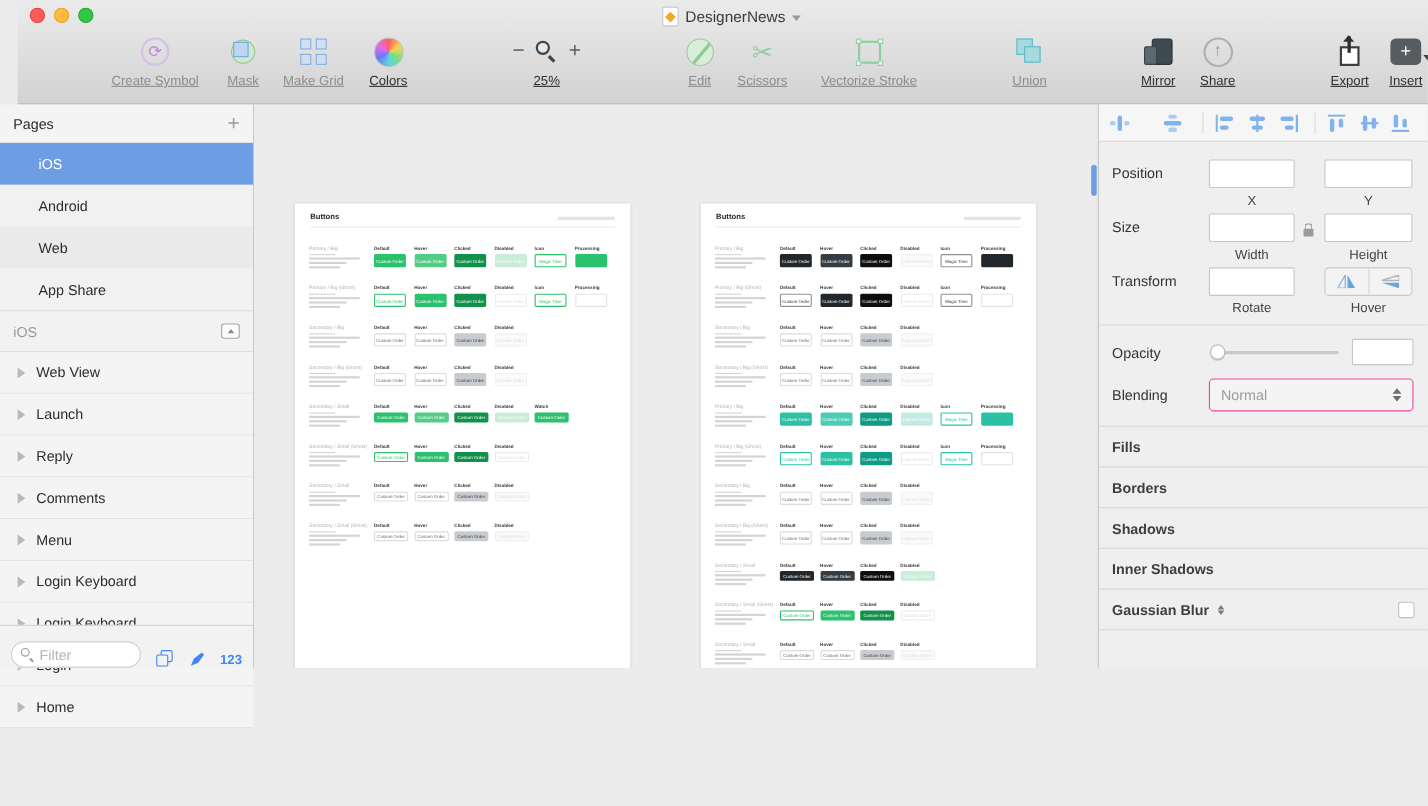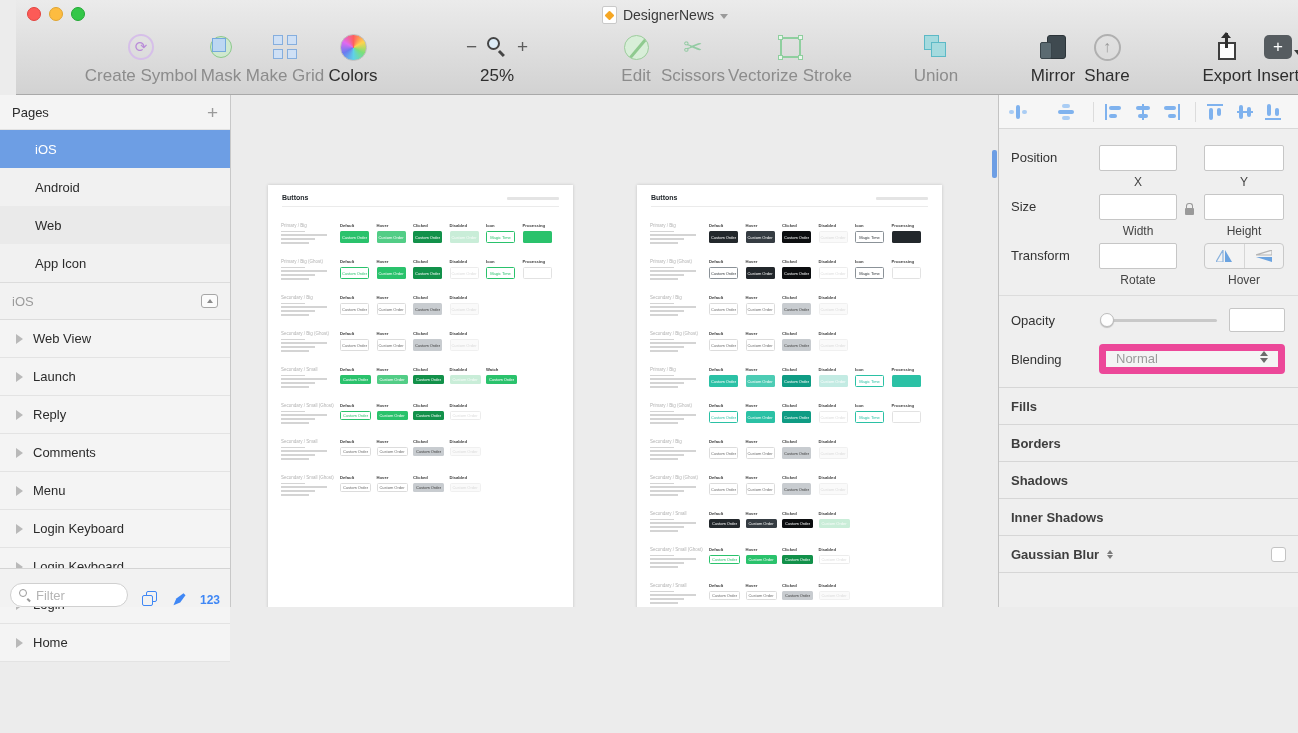--- a/index.html
+++ b/index.html
@@ -19,21 +19,21 @@
   #doc-icon { width:15px; height:18px; background:#fff; border:1px solid #c9c9c9; border-radius:2px;
     position:relative; }
   #doc-icon:after { content:""; position:absolute; left:3px; top:5px; width:7px; height:7px;
     background:#f5a623; transform:rotate(45deg); border-radius:1px; }
   #window-title { font-size:14px; color:#3a3a3a; }
   #title-chevron { width:0; height:0; border-left:4px solid transparent; border-right:4px solid transparent;
     border-top:5px solid #9a9a9a; margin-top:2px; }
   .tb-item { position:absolute; top:28px; width:96px; height:60px; display:flex;
     flex-direction:column; align-items:center; transform:translateX(-50%); }
   .tb-icon { height:38px; display:flex; align-items:center; justify-content:center; }
-  .tb-label { font-size:17px; color:#8c8c8c; white-space:nowrap; }
+  .tb-label { font-size:12px; color:#8c8c8c; white-space:nowrap;text-decoration:underline; }
   .tb-item.enabled .tb-label { color:#2e2e2e; }
   .ic-circle-symbol { width:26px; height:26px; border-radius:50%; border:2px solid #d6bfe9;
     color:#b98bd9; font-size:15px; display:flex; align-items:center; justify-content:center; }
   .ic-mask { position:relative; width:28px; height:28px; }
   .ic-mask .m-circle { position:absolute; left:3px; top:3px; width:22px; height:22px; border-radius:50%;
     background:#cfe8cf; border:1.5px solid #8cc98c; }
   .ic-mask .m-square { position:absolute; left:5px; top:5px; width:14px; height:14px;
     background:#bcd7f2; border:1.5px solid #74a9dc; }
   .ic-grid { display:grid; grid-template-columns:10px 10px; grid-template-rows:10px 10px; gap:4px; }
   .ic-grid i { background:#cfe0f5; border:1.5px solid #85aede; }
@@ -171,21 +171,21 @@
   #flip-control { position:absolute; left:205px; top:148px; width:80px; height:26px; background:#f3f3f3;
     border:1px solid #c9c9c9; border-radius:4px; display:flex; }
   #flip-control .seg { flex:1; display:flex; align-items:center; justify-content:center; }
   #flip-control .seg:first-child { border-right:1px solid #d6d6d6; }
   #insp-divider1 { position:absolute; left:0; top:200px; width:100%; height:1px; background:#dcdcdc; }
   #opacity-slider { position:absolute; left:103px; top:224px; width:115px; height:3px; background:#c9c9c9; border-radius:2px; }
   #opacity-knob { position:absolute; left:-2px; top:-6px; width:14px; height:14px; border-radius:50%;
     background:#fdfdfd; border:1px solid #bdbdbd; box-shadow:0 1px 1px rgba(0,0,0,.2); }
   #opacity-input { left:230px; top:213px; width:56px; height:24px; }
   #blending-select { position:absolute; left:100px; top:249px; width:186px; height:30px; background:#f4f4f4;
-    border:7px solid #ec4899; border-radius:4px; display:flex; align-items:flex-start; padding:0 10px; }
+    border:1px solid #ec4899; border-radius:4px; display:flex; align-items:center; padding:0 10px; }
   #blending-value { font-size:13px; color:#9a9a9a; }
   .stepper { margin-left:auto; display:flex; flex-direction:column; gap:2px; align-items:center; }
   .stepper i { width:0; height:0; border-left:4px solid transparent; border-right:4px solid transparent; }
   .stepper i.up { border-bottom:5px solid #6b6b6b; } .stepper i.dn { border-top:5px solid #6b6b6b; }
   #style-sections { position:absolute; left:0; top:292px; width:100%; }
   .style-section { height:37px; border-top:1px solid #d6d6d6; display:flex; align-items:center; padding:0 12px; }
   .style-section .ss-label { font-size:13px; font-weight:bold; color:#3e3e3e; }
   .gb-chevrons { display:flex; flex-direction:column; gap:1px; margin-left:8px; }
   .gb-chevrons i { width:0; height:0; border-left:3.5px solid transparent; border-right:3.5px solid transparent; }
   .gb-chevrons i.up { border-bottom:4px solid #7a7a7a; } .gb-chevrons i.dn { border-top:4px solid #7a7a7a; }
@@ -327,21 +327,21 @@
           <div class="page-row selected">
             <span class="page-label">iOS</span>
           </div>
           <div class="page-row">
             <span class="page-label">Android</span>
           </div>
           <div class="page-row">
             <span class="page-label">Web</span>
           </div>
           <div class="page-row">
-            <span class="page-label">App Icon</span>
+            <span class="page-label">App Share</span>
           </div>
         </div>
       <div id="section-header">
         <span id="section-title">iOS</span>
         <span class="collapse-icon"></span>
       </div>
       <div id="layers-list">
           <div class="layer-row">
             <span class="disclosure"></span>
             <span class="layer-label">Web View</span>

